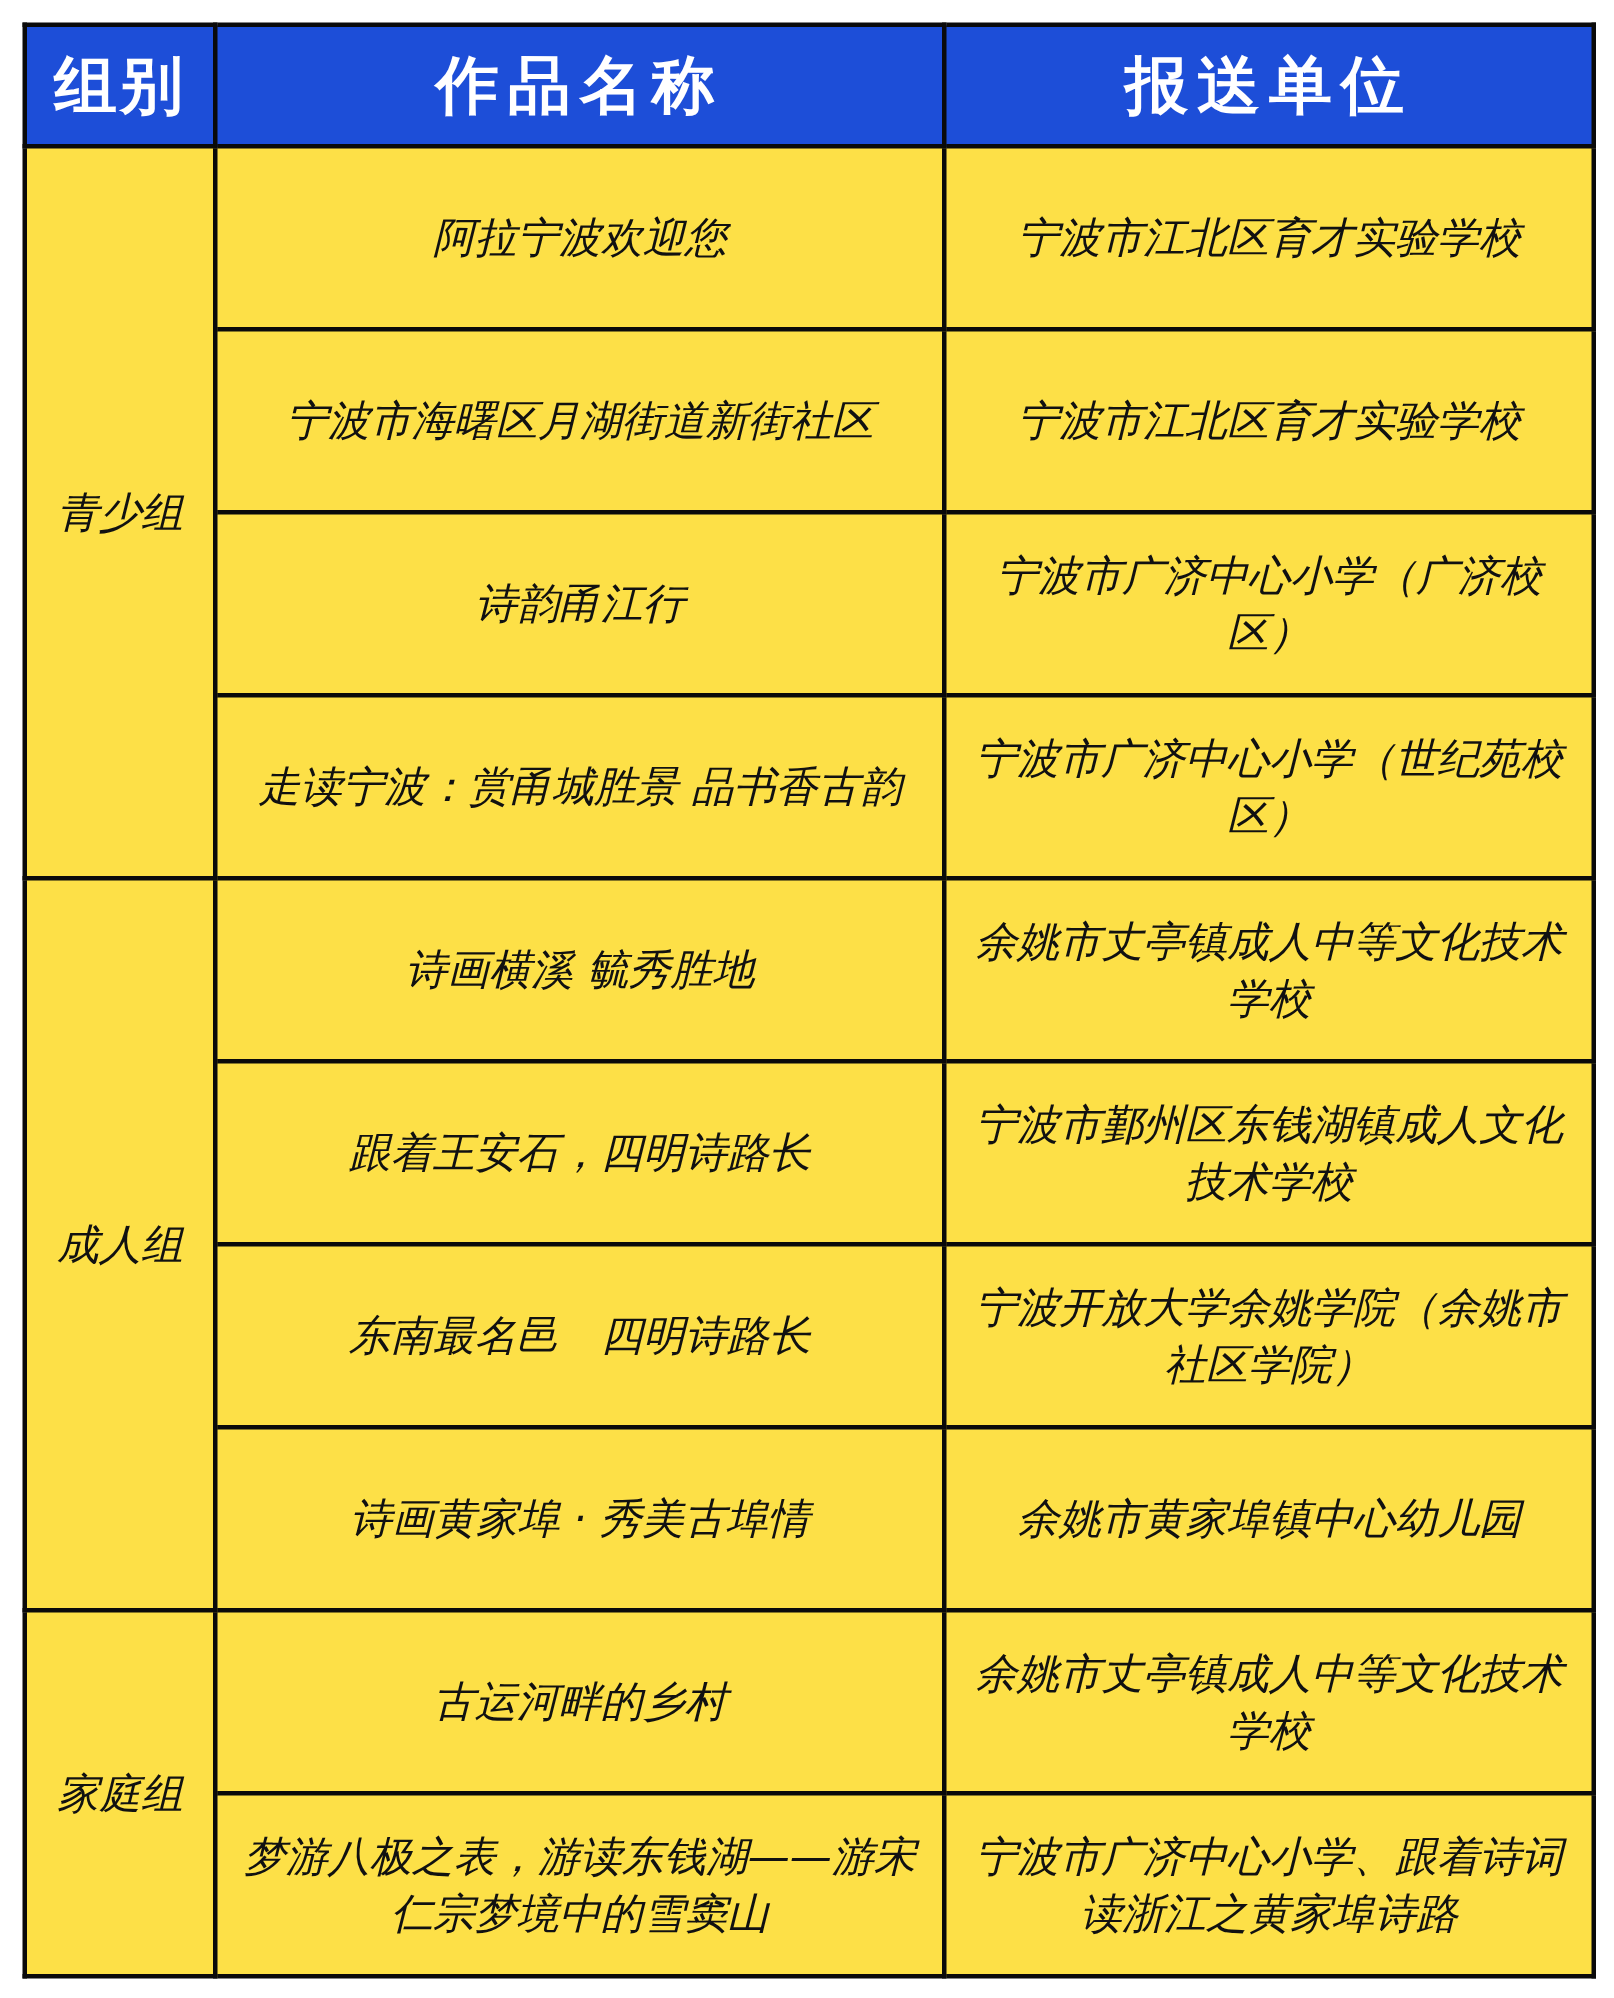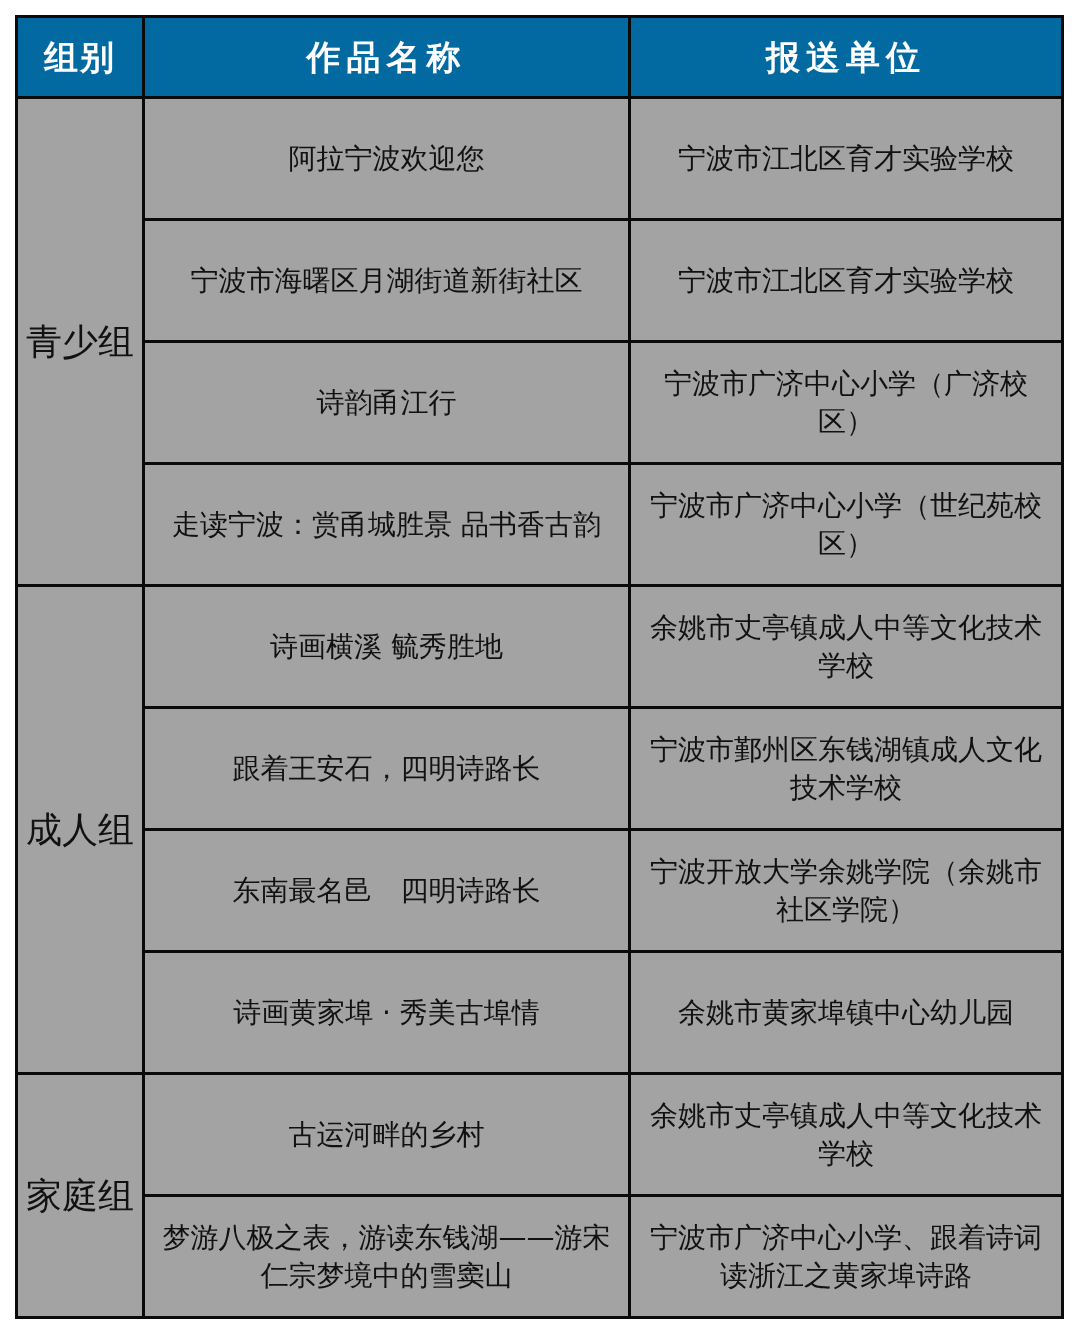--- a/index.html
+++ b/index.html
@@ -26,37 +26,38 @@
   table.award-table th,
   table.award-table td {
     border: 3px solid #0a0a0a;
     text-align: center;
     vertical-align: middle;
     padding: 0 8px;
     box-sizing: border-box;
     line-height: 38px;
   }
   table.award-table thead th {
-    background: #0369a1;
+    background: #1d4ed8;
     color: #ffffff;
     font-weight: bold;
-    font-size: 34px;
+    font-size: 42px;
     letter-spacing: 6px;
     height: 81px;
   }
   table.award-table thead th.col-group {
     letter-spacing: 2px;
   }
   table.award-table tbody td {
     font-size: 28px;
     height: 122px;
-    background: #a3a3a3;
+    background: #fde047;
+    font-style: italic;
   }
   table.award-table tbody td.group-cell {
-    font-size: 36px;
+    font-size: 28px;
     padding: 0 4px;
   }
   col.c1 { width: 127px; }
   col.c2 { width: 486px; }
   col.c3 { width: 433px; }
 </style>
 </head>
 <body>
 
 <table class="award-table">

